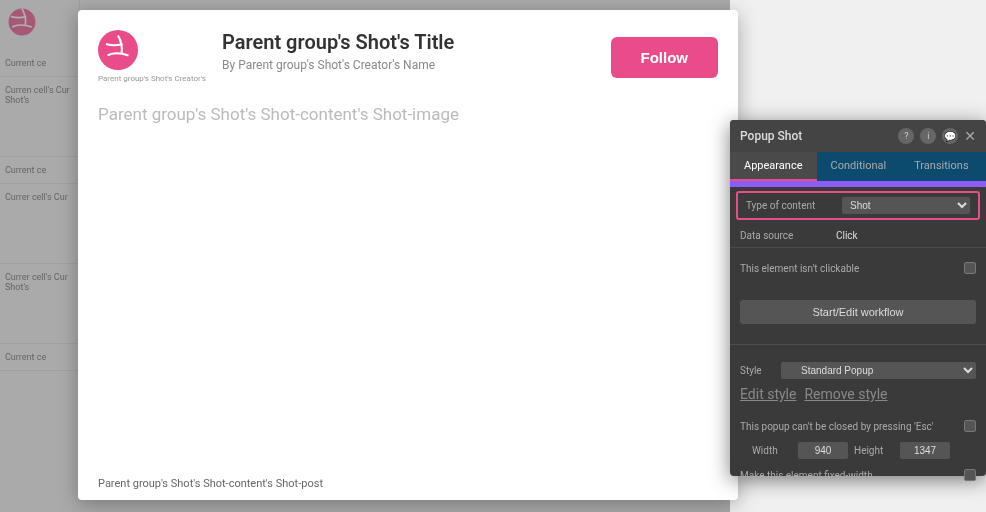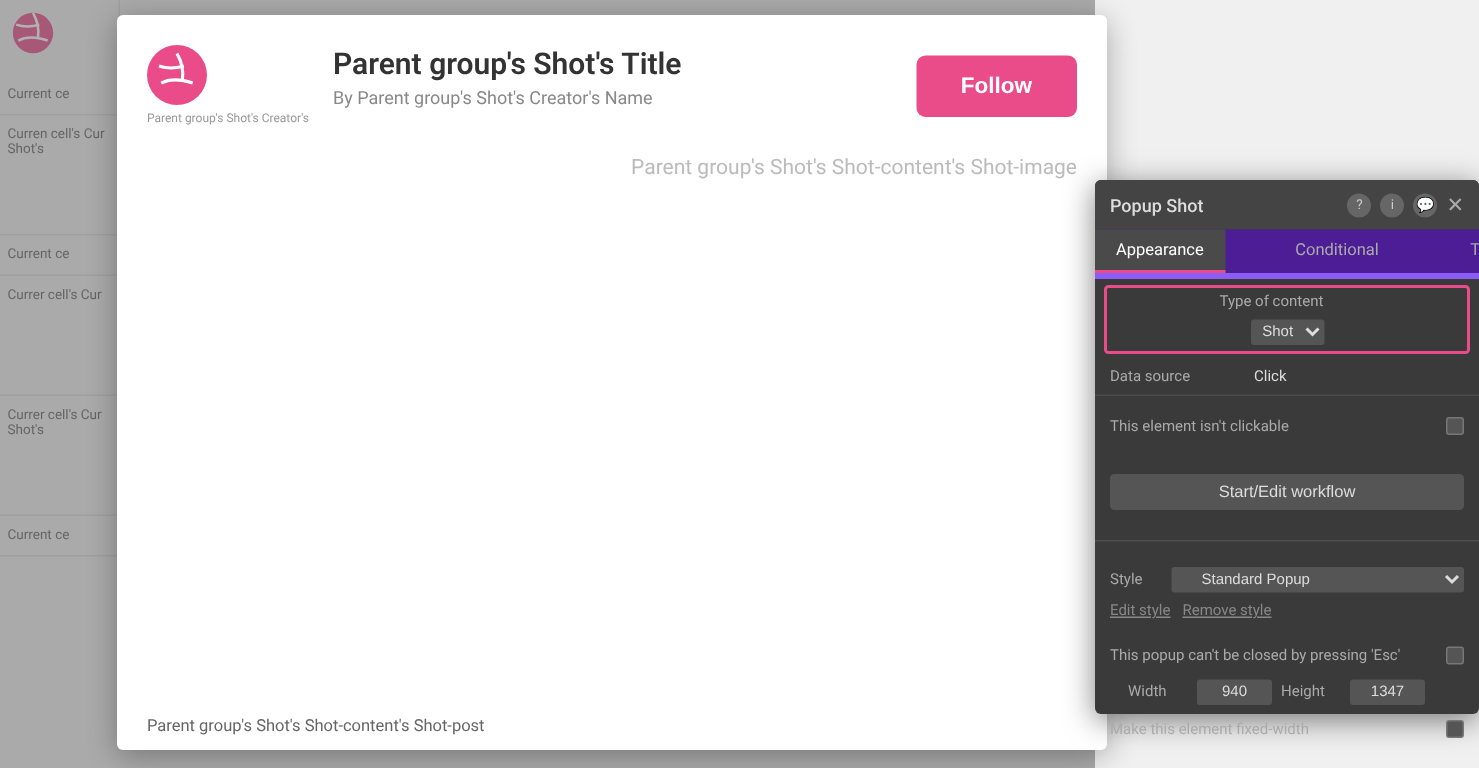--- a/index.html
+++ b/index.html
@@ -122,23 +122,22 @@
       font-size: 15px;
       font-weight: 600;
       cursor: pointer;
       align-self: center;
       margin-left: auto;
     }
 
     .modal-image-placeholder {
       width: 100%;
       padding: 10px 20px;
-      font-size: 14px;
+      font-size: 17px;
       color: #bbb;
-      text-align: right;
     }
 
     .modal-footer {
       position: absolute;
       bottom: 10px;
       left: 20px;
       font-size: 11px;
       color: #666;
     }
 
@@ -194,23 +193,22 @@
 
     .close-icon-btn {
       color: #aaa;
       font-size: 14px;
       cursor: pointer;
     }
 
     
     .panel-tabs {
       display: flex;
-      background: #4c1d95;
-      border-bottom: 4px solid #8b5cf6;
-      gap: 33px;
+      background: #0c4a6e;
+      border-bottom: 6px solid #8b5cf6;
     }
 
     .panel-tab {
       padding: 7px 14px;
       font-size: 11px;
       color: #aaa;
       cursor: pointer;
       border-bottom: 2px solid transparent;
     }
 
@@ -230,22 +228,21 @@
       align-items: center;
       padding: 6px 10px;
       border-bottom: 1px solid #4a4a4a;
       gap: 6px;
     }
 
     .panel-row.highlighted {
       border: 2px solid #ea4c89;
       margin: 4px 6px;
       border-radius: 3px;
-      padding: 4px 20px;
-      flex-direction: column;
+      padding: 4px 8px;
     }
 
     .row-label {
       font-size: 10px;
       color: #aaa;
       min-width: 90px;
     }
 
     .row-value {
       font-size: 10px;
@@ -307,21 +304,21 @@
       padding: 2px 16px;
       flex: 1;
       border-radius: 2px;
       cursor: pointer;
     }
 
     .style-links {
       display: flex;
       gap: 8px;
       padding: 2px 10px 5px 10px;
-      font-size: 10px;
+      font-size: 14px;
       color: #888;
     }
 
     .style-link {
       color: #888;
       text-decoration: underline;
       cursor: pointer;
     }
 
     .dim-row {

